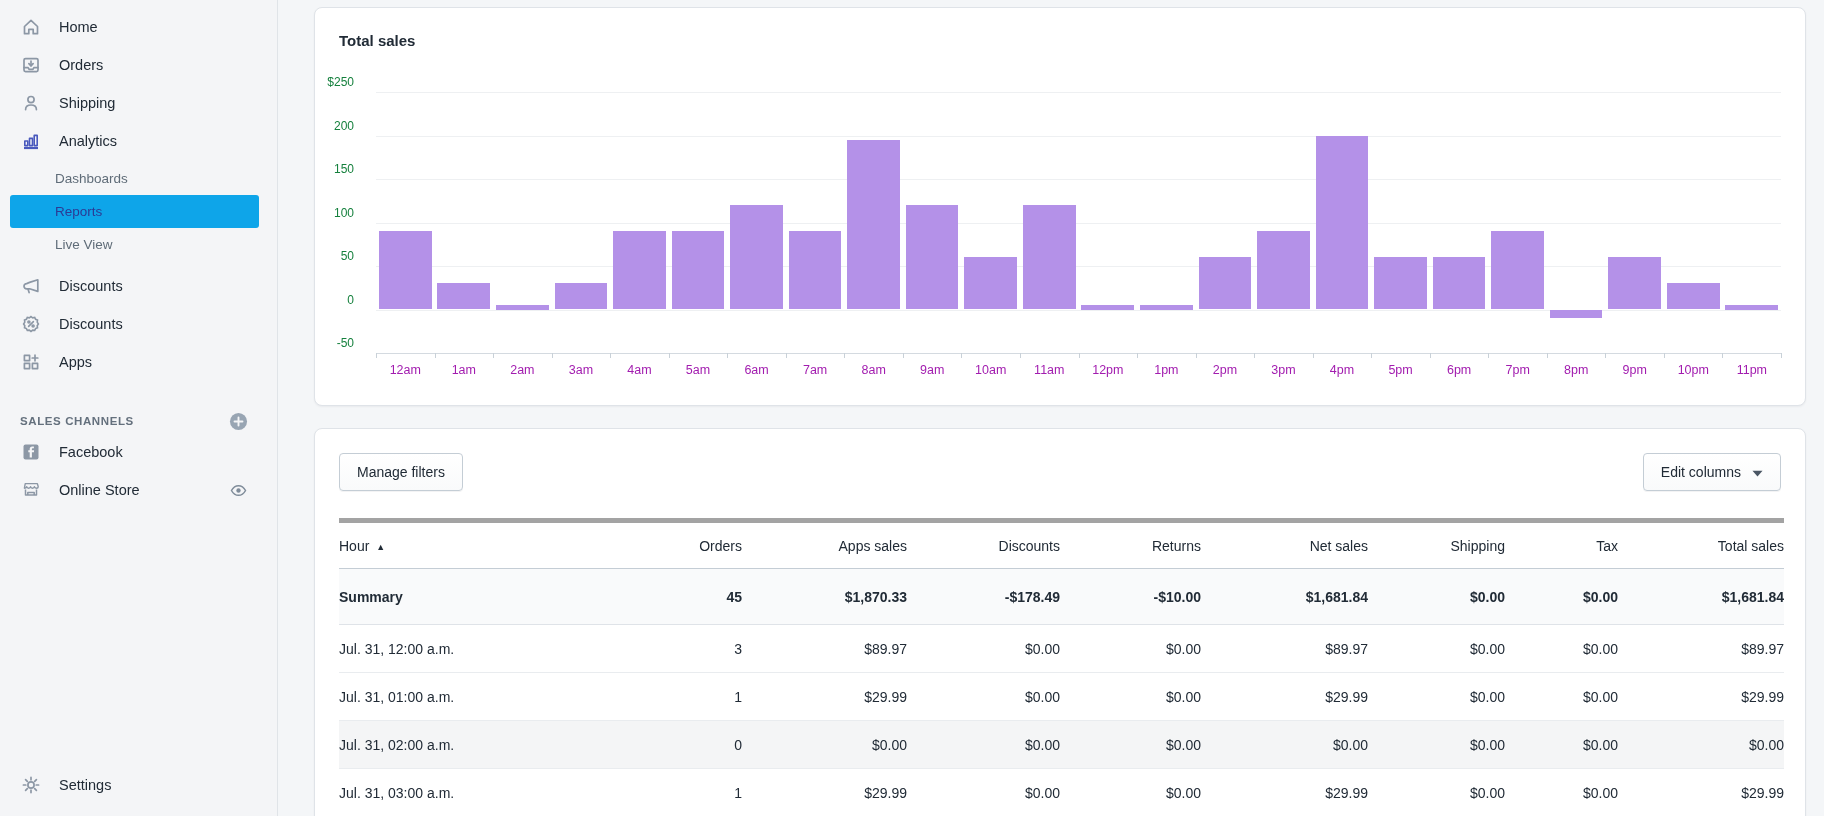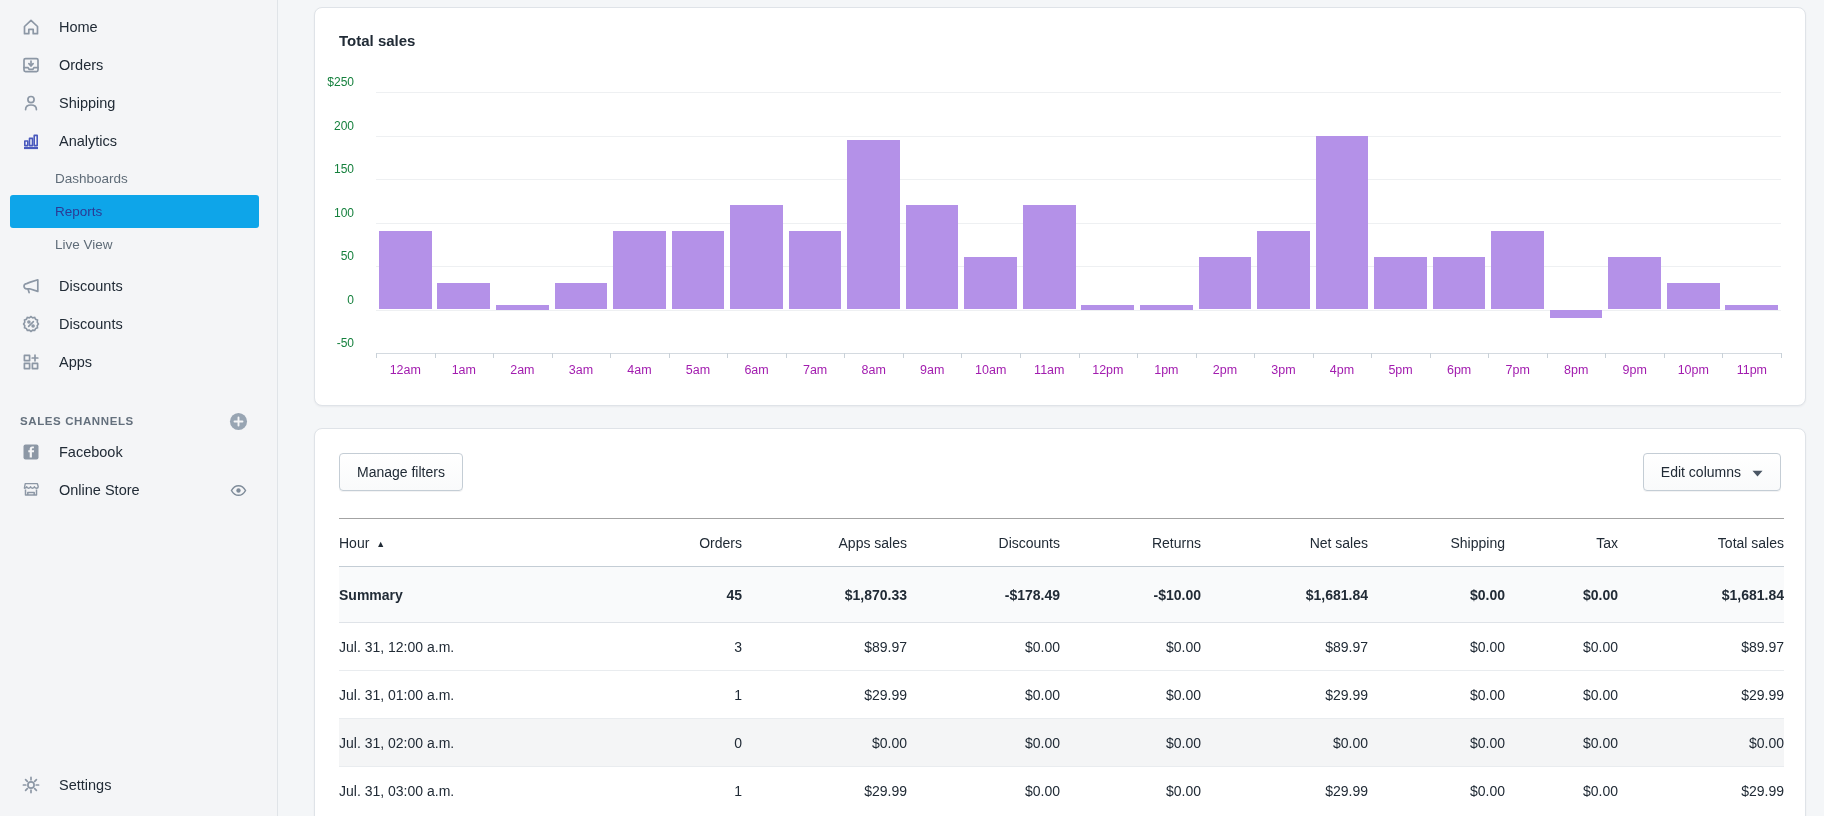--- a/index.html
+++ b/index.html
@@ -81,21 +81,21 @@
     border:1px solid #c4cdd5; border-radius:4px;
     box-shadow:0 1px 0 rgba(22,29,37,.05);
     font-size:14px; color:#212b36; cursor:pointer; font-family:inherit;
   }
   .btn .caret { margin-left:11px; display:inline-block; }
 
   
   table.report { width:100%; border-collapse:collapse; margin-top:27px; table-layout:fixed; }
   .report th {
     height:48px; font-weight:400; font-size:14px; color:#212b36;
-    border-top:1px solid #a3a3a3; border-bottom:1px solid #c4cdd5;
+    border-top:5px solid #a3a3a3; border-bottom:1px solid #c4cdd5;
     text-align:right; padding:0; white-space:nowrap; cursor:pointer;
   }
   .report th:first-child { text-align:left; }
   .report td {
     height:48px; font-size:14px; color:#212b36; text-align:right;
     padding:0; white-space:nowrap;
   }
   .report td:first-child { text-align:left; }
   .report tr.summary td { font-weight:700; background:#f9fafb; height:56px; border-bottom:1px solid #dfe3e8; }
   .report tbody tr.data + tr.data td { border-top:1px solid #e9ecef; }

